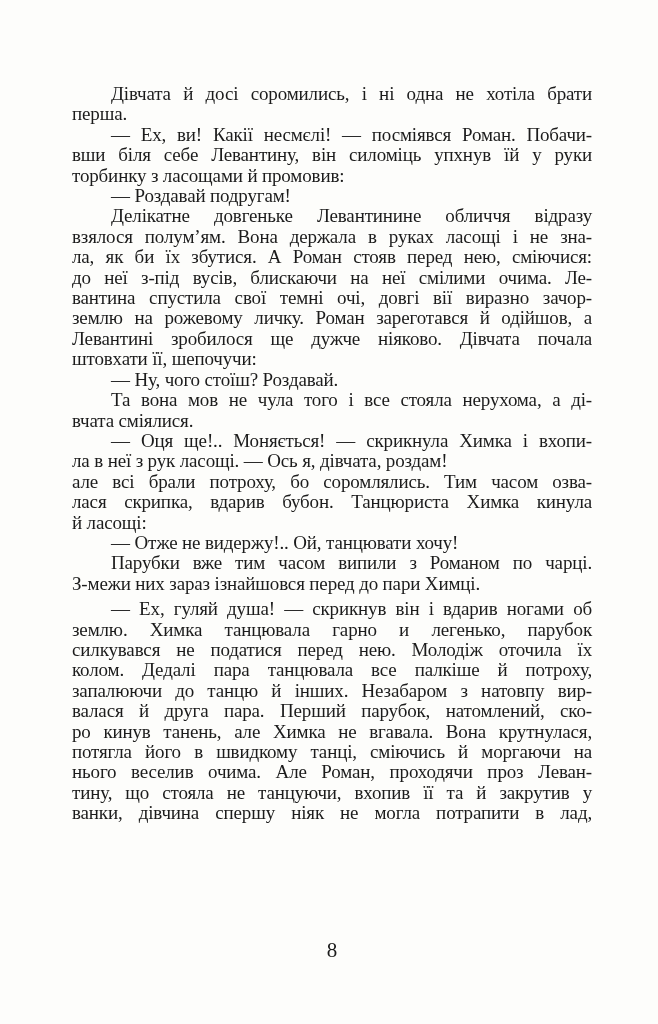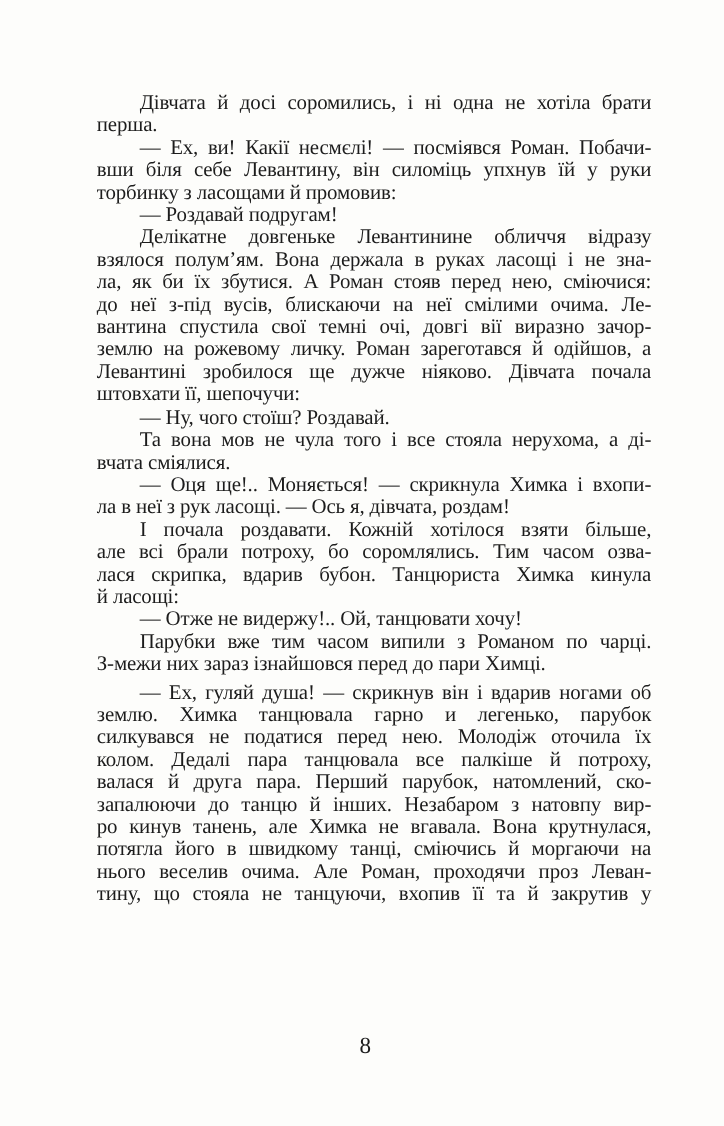--- a/index.html
+++ b/index.html
@@ -31,21 +31,20 @@
     font-size: 19px;
     line-height: 20.4px;
     letter-spacing: -0.15px;
   }
   .para { margin: 0; }
   .para.space-before { margin-top: 5px; }
   .line {
     text-align: justify;
     text-align-last: justify;
     white-space: normal;
-    margin-left: 16px;
   }
   .line.no-just {
     text-align: center;
     text-align-last: left;
   }
   .line.indent { padding-left: 39px; }
   .page-number {
     position: absolute;
     left: 72px;
     width: 520px;
@@ -87,39 +86,39 @@
       </div>
       <div class="para">
         <div class="line indent">Та вона мов не чула того і все стояла нерухома, а ді-</div>
         <div class="line no-just">вчата сміялися.</div>
       </div>
       <div class="para">
         <div class="line indent">— Оця ще!.. Моняється! — скрикнула Химка і вхопи-</div>
         <div class="line no-just">ла в неї з рук ласощі. — Ось я, дівчата, роздам!</div>
       </div>
       <div class="para">
-        <div class="line indent">І почала роздавати. Кожній хотілося взяти більше,</div>
         <div class="line">але всі брали потроху, бо соромлялись. Тим часом озва-</div>
         <div class="line">лася скрипка, вдарив бубон. Танцюриста Химка кинула</div>
         <div class="line no-just">й ласощі:</div>
       </div>
       <div class="para">
         <div class="line no-just indent">— Отже не видержу!.. Ой, танцювати хочу!</div>
       </div>
       <div class="para">
         <div class="line indent">Парубки вже тим часом випили з Романом по чарці.</div>
         <div class="line no-just">З-межи них зараз ізнайшовся перед до пари Химці.</div>
       </div>
       <div class="para space-before">
         <div class="line indent">— Ех, гуляй душа! — скрикнув він і вдарив ногами об</div>
         <div class="line">землю. Химка танцювала гарно и легенько, парубок</div>
         <div class="line">силкувався не податися перед нею. Молодіж оточила їх</div>
         <div class="line">колом. Дедалі пара танцювала все палкіше й потроху,</div>
+        <div class="line">запалюючи до танцю й інших. Незабаром з натовпу вир-</div>
         <div class="line">валася й друга пара. Перший парубок, натомлений, ско-</div>
-        <div class="line">запалюючи до танцю й інших. Незабаром з натовпу вир-</div>
         <div class="line">ро кинув танень, але Химка не вгавала. Вона крутнулася,</div>
         <div class="line">потягла його в швидкому танці, сміючись й моргаючи на</div>
         <div class="line">нього веселив очима. Але Роман, проходячи проз Леван-</div>
         <div class="line">тину, що стояла не танцуючи, вхопив її та й закрутив у</div>
+        <div class="line">ванки, дівчина спершу ніяк не могла потрапити в лад,</div>
       </div>
     </div>
   <div class="page-number">8</div>
 </div>
 
 </body></html>

